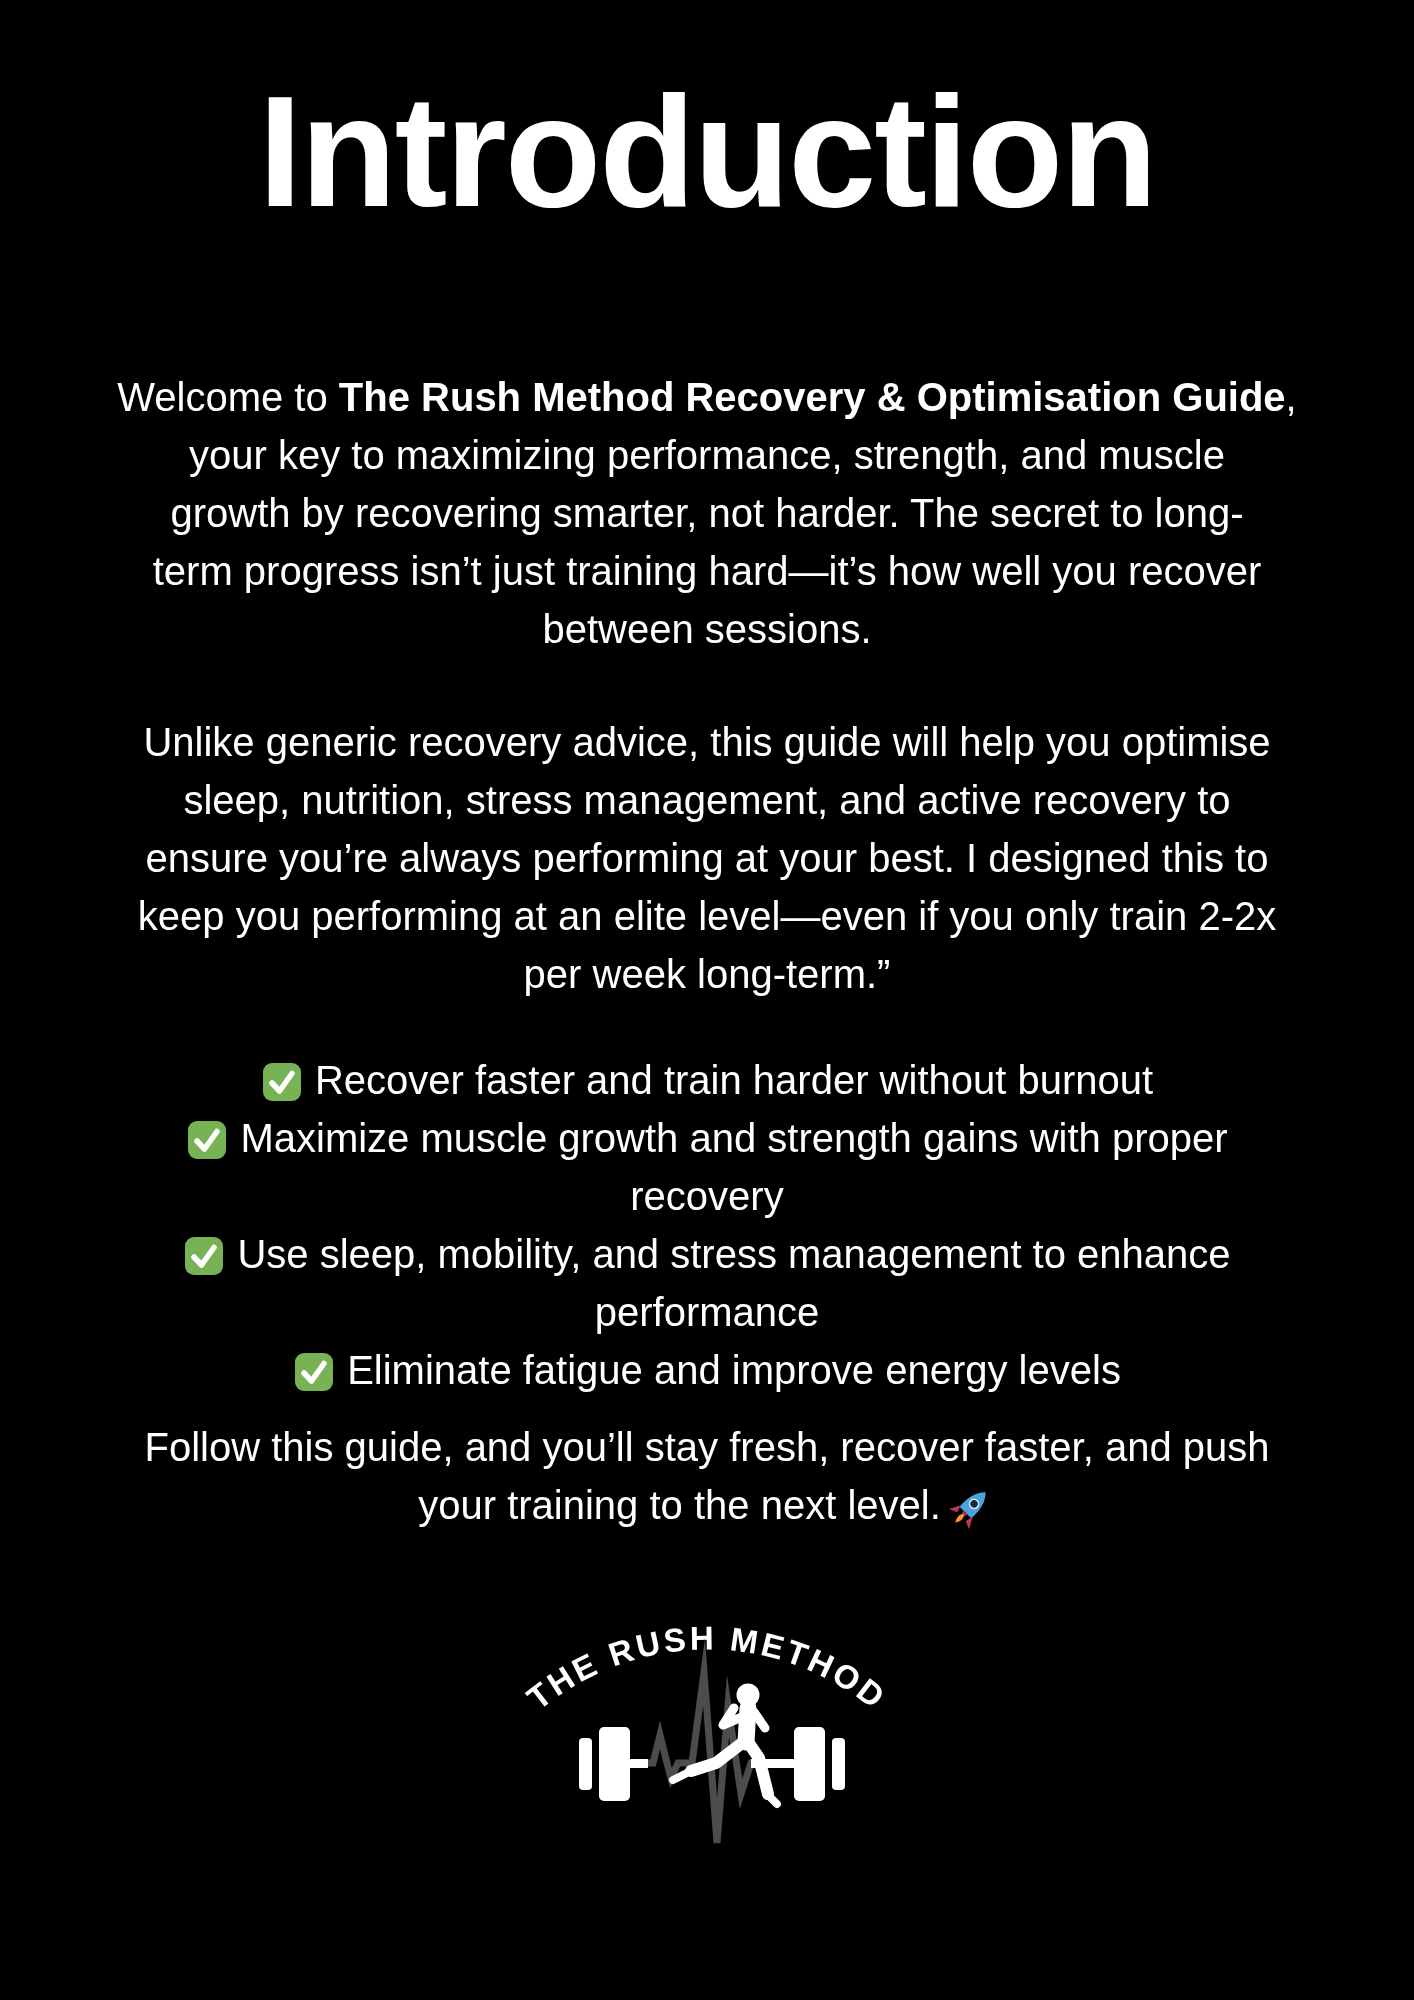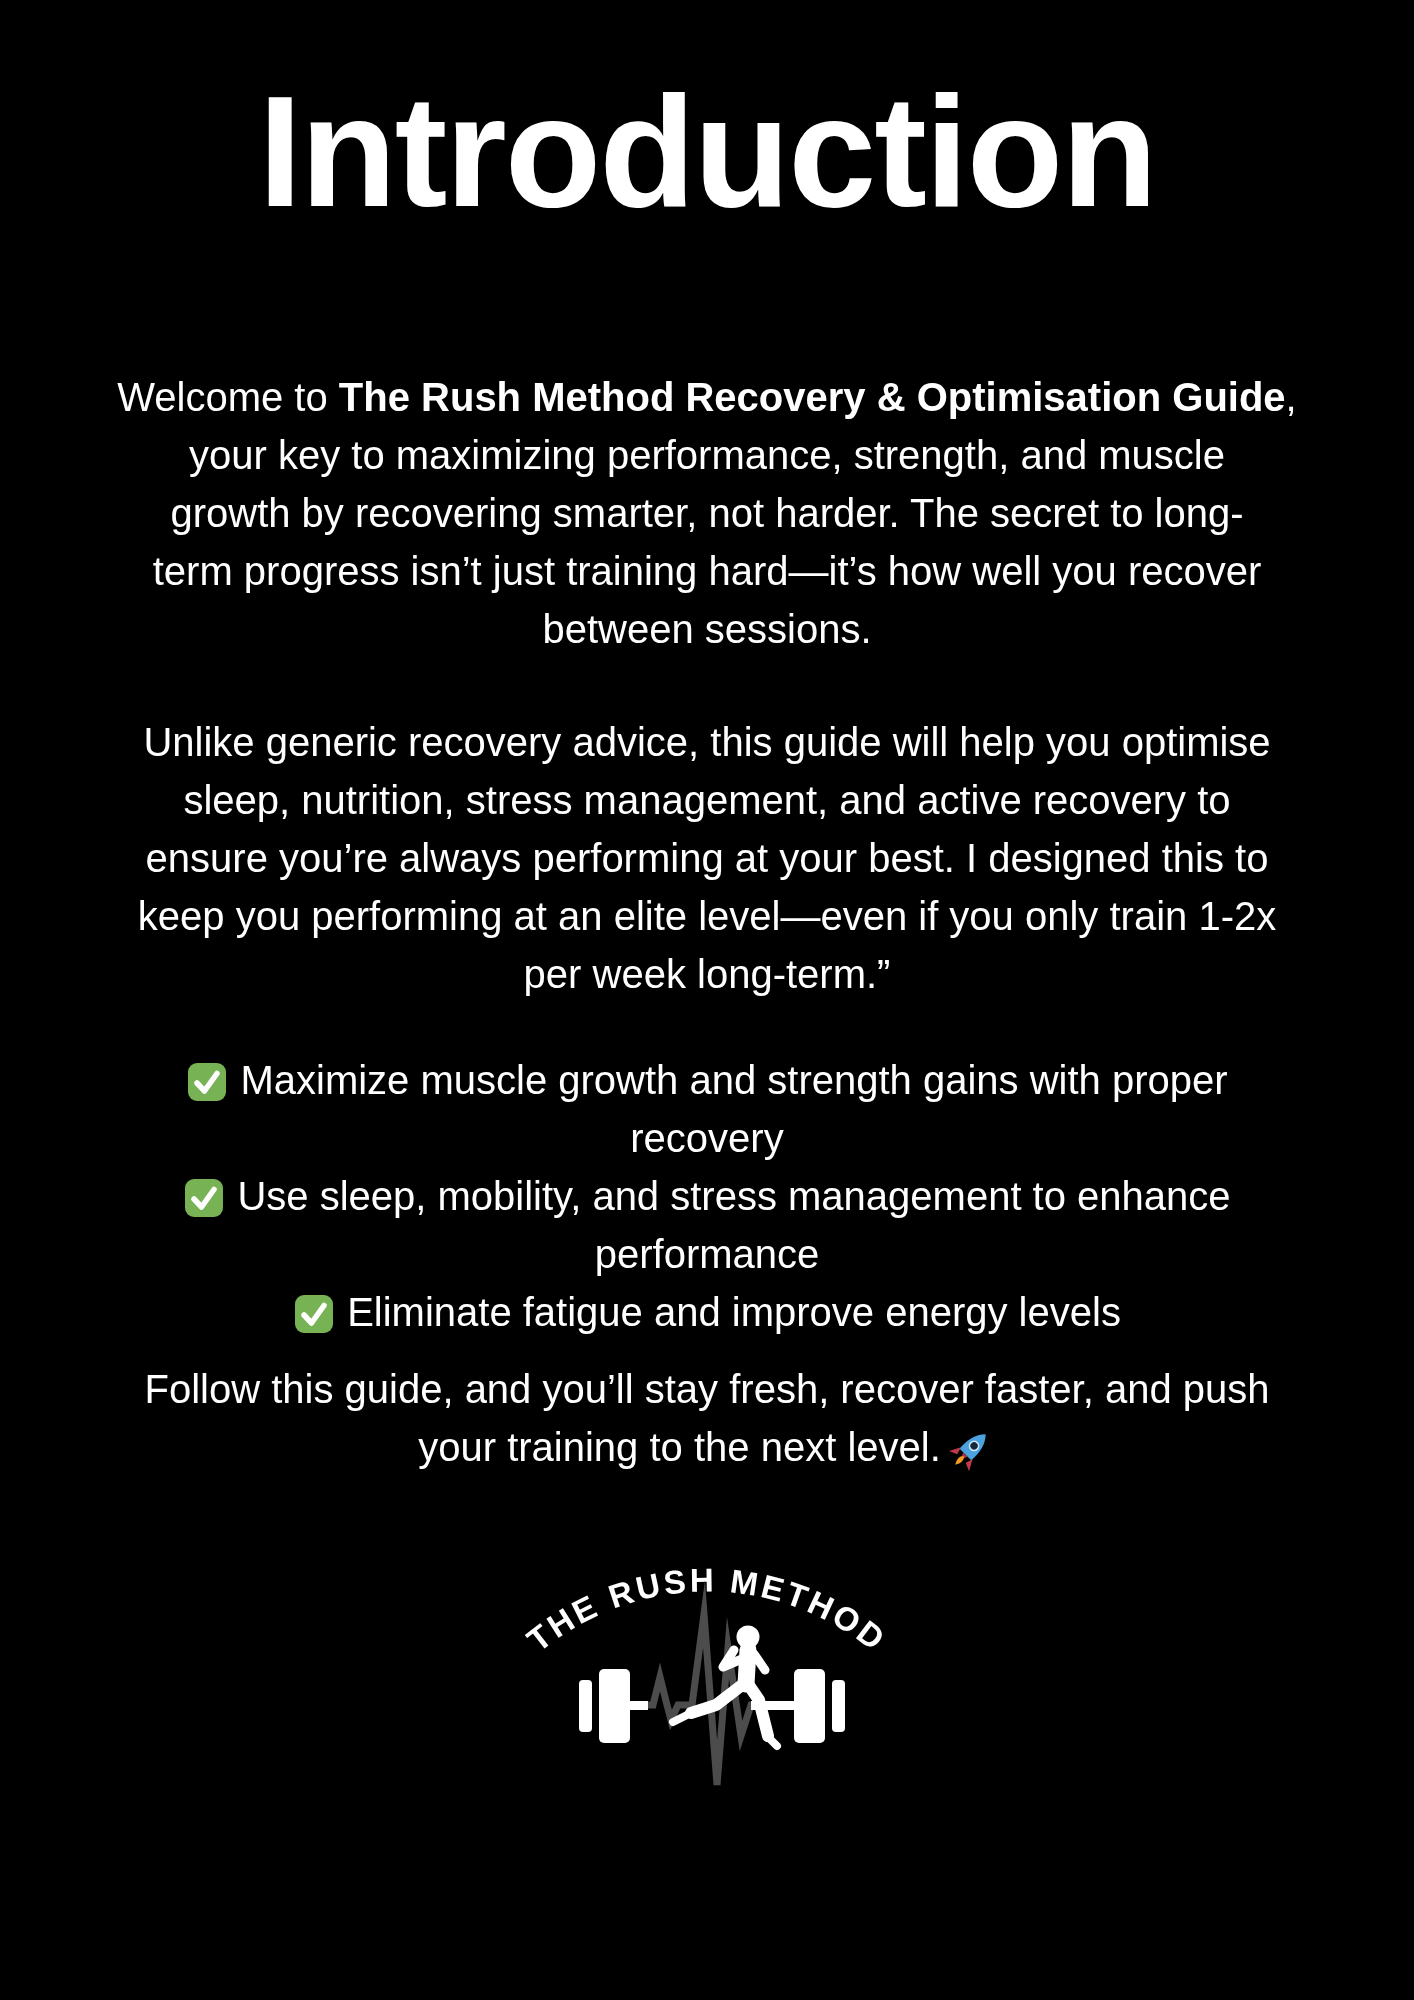--- a/index.html
+++ b/index.html
@@ -63,24 +63,28 @@
 
     <p class="para p1"><span>Welcome to </span><strong>The Rush Method Recovery &amp; Optimisation Guide</strong><span>,
 your key to maximizing performance, strength, and muscle
 growth by recovering smarter, not harder. The secret to long-
 term progress isn’t just training hard—it’s how well you recover
 between sessions.</span></p>
 
     <p class="para p2">Unlike generic recovery advice, this guide will help you optimise
 sleep, nutrition, stress management, and active recovery to
 ensure you’re always performing at your best. I designed this to
-keep you performing at an elite level—even if you only train 1-2x
+keep you performing at an elite level—even if you only train 2-2x
 per week long-term.”</p>
 
     <div class="checklist">
+      <div class="check-item"><svg class="check-icon" viewBox="0 0 42 42">
+            <rect x="2" y="2" width="38" height="38" rx="9" style="fill:var(--check-green,#77B255)"></rect>
+            <path d="M 11 22 L 18.5 30 L 31 12.5" fill="none" stroke="#ffffff" stroke-width="5.5" stroke-linecap="round" stroke-linejoin="round"></path>
+          </svg><span class="check-text">Recover faster and train harder without burnout</span></div>
       <div class="check-item"><svg class="check-icon" viewBox="0 0 42 42">
             <rect x="2" y="2" width="38" height="38" rx="9" style="fill:var(--check-green,#77B255)"></rect>
             <path d="M 11 22 L 18.5 30 L 31 12.5" fill="none" stroke="#ffffff" stroke-width="5.5" stroke-linecap="round" stroke-linejoin="round"></path>
           </svg><span class="check-text">Maximize muscle growth and strength gains with proper
 recovery</span></div>
       <div class="check-item"><svg class="check-icon" viewBox="0 0 42 42">
             <rect x="2" y="2" width="38" height="38" rx="9" style="fill:var(--check-green,#77B255)"></rect>
             <path d="M 11 22 L 18.5 30 L 31 12.5" fill="none" stroke="#ffffff" stroke-width="5.5" stroke-linecap="round" stroke-linejoin="round"></path>
           </svg><span class="check-text">Use sleep, mobility, and stress management to enhance
 performance</span></div>

